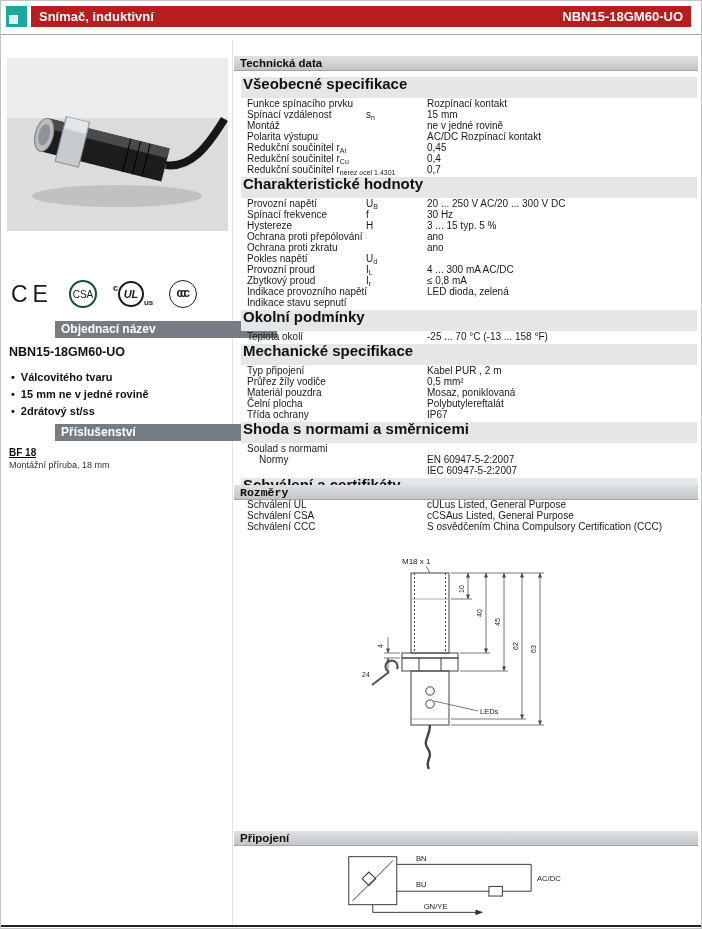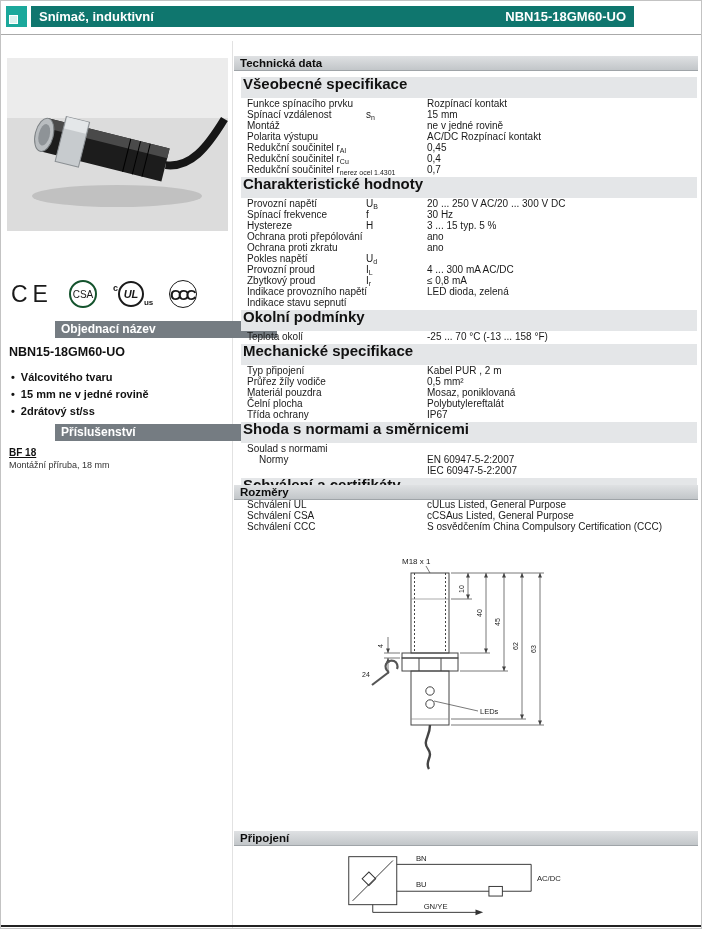--- a/index.html
+++ b/index.html
@@ -2,42 +2,42 @@
 <html><head>
 <meta charset="utf-8">
 <style>
   * { box-sizing: border-box; }
   body { margin:0; background:#e9e9e9; font-family:"Liberation Sans", sans-serif; }
   .page { position:relative; width:702px; height:929px; background:#fff; border:1px solid #c3c3c3; overflow:hidden; }
 
   
   .brand-cube { position:absolute; left:5px; top:5px; width:21px; height:21px; background:#1ba89b; }
   .brand-cube .inner { position:absolute; left:3px; bottom:3px; width:9px; height:9px; background:#d9f2ef; border:1px solid #ffffff; }
-  .topbar { position:absolute; left:30px; top:5px; width:603px; height:21px; background:#0f766e;
+  .topbar { position:absolute; left:30px; top:5px; width:660px; height:21px; background:#b91c1c;
             color:#fff; font-size:13px; font-weight:bold; display:flex; justify-content:space-between;
             align-items:center; padding:0 8px; }
   .header-rule { position:absolute; left:0; top:33px; width:702px; height:1px; background:#aaa; }
   .col-divider { position:absolute; left:231px; top:40px; bottom:0; width:1px; background:#e2e2e2; }
 
   
   .photo-wrap { position:absolute; left:6px; top:57px; width:221px; height:173px; }
   .certs { position:absolute; left:10px; top:276px; width:215px; height:34px; display:flex; align-items:center; gap:16px; }
   .ce { font-size:23px; letter-spacing:5px; color:#1a1a1a; }
   .mark-circle { width:28px; height:28px; border:2px solid #14532d; border-radius:50%;
                  display:inline-flex; align-items:center; justify-content:center;
                  font-size:10px; font-weight:normal; color:#1a1a1a; }
   .ul-wrap { display:inline-flex; align-items:flex-start; color:#1a1a1a; }
   .ul-c { font-size:9px; font-weight:bold; margin-top:2px; }
   .ul-circle { width:26px; height:26px; border:2px solid #1a1a1a; border-radius:50%;
                display:inline-flex; align-items:center; justify-content:center;
                font-size:11px; font-weight:bold; font-style:italic; }
   .ul-us { font-size:8px; font-weight:bold; align-self:flex-end; }
   .ccc-circle { width:28px; height:28px; border:1.5px solid #1a1a1a; border-radius:50%;
                 display:inline-flex; align-items:center; justify-content:center;
-                font-size:15px; font-weight:bold; letter-spacing:-3px; color:#1a1a1a; padding-right:3px; }
+                font-size:11px; font-weight:bold; letter-spacing:-3px; color:#1a1a1a; padding-right:3px;font-family:Liberation Mono, monospace; }
   .side-h { position:absolute; left:6px; width:222px; height:17px; background:#757c82; color:#fff;
             font-size:12px; font-weight:bold; line-height:17px; padding-left:6px;margin-left:48px; }
   .order-code { position:absolute; left:8px; top:344px; font-size:12.5px; font-weight:bold; color:#111; }
   .features { position:absolute; left:10px; top:368px; margin:0; padding:0; list-style:none; }
   .features li { font-size:11px; font-weight:bold; color:#111; line-height:17px; }
   .features li::before { content:"•"; margin-right:6px; }
   .acc-code { position:absolute; left:8px; top:446px; font-size:10px; font-weight:bold; color:#111;text-decoration:underline; }
   .acc-desc { position:absolute; left:8px; top:459px; font-size:9px; color:#333; }
 
   
@@ -262,21 +262,21 @@
         <span class="tsym"></span>
         <span class="tval">cCSAus Listed, General Purpose</span>
       </div>
       <div class="trow">
         <span class="tlabel">Schválení CCC</span>
         <span class="tsym"></span>
         <span class="tval">S osvědčením China Compulsory Certification (CCC)</span>
       </div>
     </div>
 
-  <div class="right-h" style="top:484px;">Rozměry</div>
+  <div class="right-h" style="top:484px;font-family:Liberation Mono, monospace;">Rozměry</div>
   <svg class="dim-svg" width="215" height="220" viewBox="0 0 215 220">
     <text x="46" y="11" font-size="8">M18 x 1</text>
     <line x1="70" y1="13" x2="74" y2="20" stroke="#555" stroke-width="0.8"></line>
     <g fill="none" stroke="#444" stroke-width="1">
       <rect x="55" y="20" width="38" height="80"></rect>
       <line x1="58.5" y1="20" x2="58.5" y2="100" stroke-dasharray="2,2"></line>
       <line x1="89.5" y1="20" x2="89.5" y2="100" stroke-dasharray="2,2"></line>
       <rect x="46" y="100" width="56" height="5"></rect>
       <rect x="46" y="105" width="56" height="13"></rect>
       <line x1="63" y1="105" x2="63" y2="118"></line>

